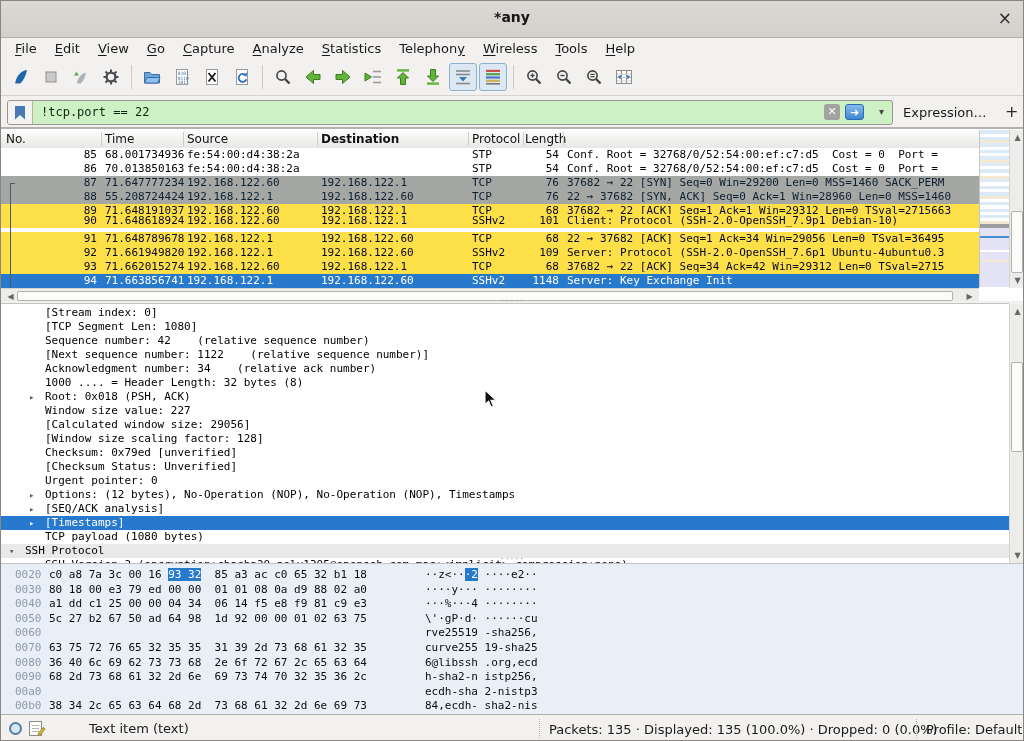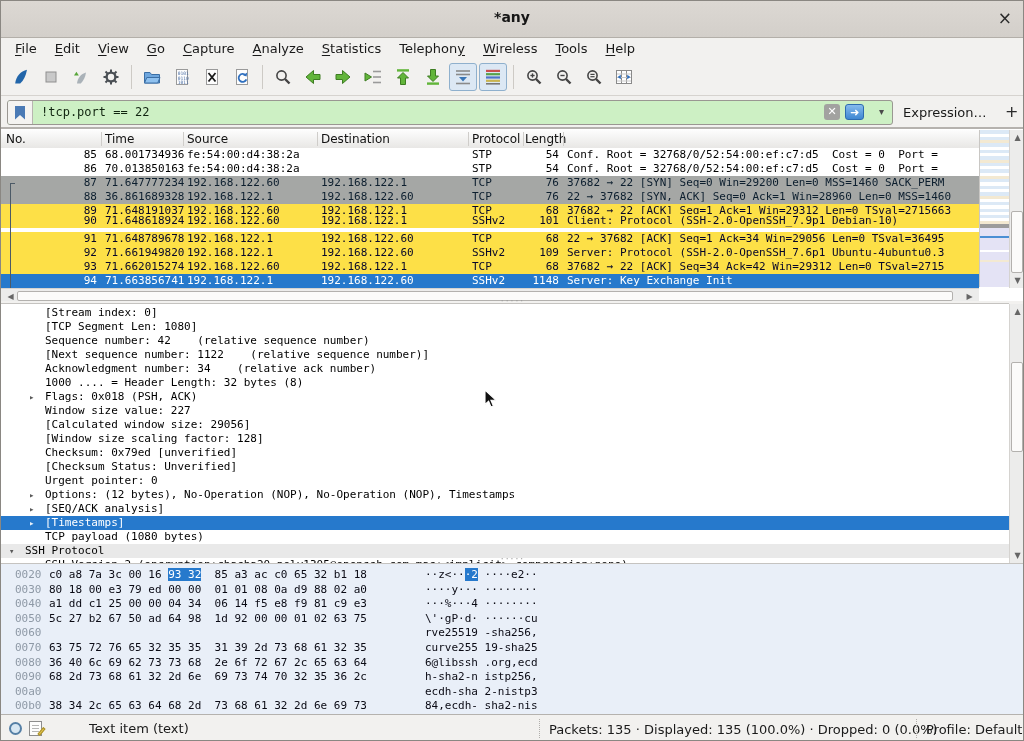--- a/index.html
+++ b/index.html
@@ -334,36 +334,36 @@
     </div>
     <div class="fexpr">Expression…</div>
     <div class="fplus">+</div>
   </div>
 
   <div class="plist">
     <div class="plheader" id="plheader">
         <span class="pl-h" style="left: 5px;">No.</span>
         <span class="pl-h" style="left: 104px;">Time</span>
         <span class="pl-h" style="left: 186px;">Source</span>
-        <span class="pl-h" style="left: 320px;">Destination</span>
+        <span class="pl-h" style="left: 320px; font-weight: bold;">Destination</span>
         <span class="pl-h" style="left: 471px;">Protocol</span>
         <span class="pl-h" style="left: 524px;">Length</span>
         <span class="pl-h" style="left: 582px; margin-top: 19px;">Info</span>
         <span class="pl-hsep" style="left: 100px;"></span>
         <span class="pl-hsep" style="left: 182px;"></span>
         <span class="pl-hsep" style="left: 316px;"></span>
         <span class="pl-hsep" style="left: 467px;"></span>
         <span class="pl-hsep" style="left: 522px;"></span>
         <span class="pl-hsep" style="left: 562px;"></span>
       </div>
     <div class="plrows" id="plrows">
         <div class="prow plain" style="top: 0px;"><span class="c-no">85</span><span class="c-time">68.001734936</span><span class="c-src">fe:54:00:d4:38:2a</span><span class="c-dst"></span><span class="c-proto">STP</span><span class="c-len">54</span><span class="c-info">Conf. Root = 32768/0/52:54:00:ef:c7:d5  Cost = 0  Port = </span></div>
         <div class="prow plain" style="top: 14px;"><span class="c-no">86</span><span class="c-time">70.013850163</span><span class="c-src">fe:54:00:d4:38:2a</span><span class="c-dst"></span><span class="c-proto">STP</span><span class="c-len">54</span><span class="c-info">Conf. Root = 32768/0/52:54:00:ef:c7:d5  Cost = 0  Port = </span></div>
         <div class="prow gray" style="top: 28px;"><span class="c-no">87</span><span class="c-time">71.647777234</span><span class="c-src">192.168.122.60</span><span class="c-dst">192.168.122.1</span><span class="c-proto">TCP</span><span class="c-len">76</span><span class="c-info">37682 → 22 [SYN] Seq=0 Win=29200 Len=0 MSS=1460 SACK_PERM</span></div>
-        <div class="prow gray" style="top: 42px;"><span class="c-no">88</span><span class="c-time">36.861689328</span><span class="c-src">192.168.122.1</span><span class="c-dst">192.168.122.60</span><span class="c-proto">TCP</span><span class="c-len">76</span><span class="c-info">22 → 37682 [SYN, ACK] Seq=0 Ack=1 Win=28960 Len=0 MSS=1460</span></div>
+        <div class="prow gray" style="top: 42px;"><span class="c-no">88</span><span class="c-time">55.208724424</span><span class="c-src">192.168.122.1</span><span class="c-dst">192.168.122.60</span><span class="c-proto">TCP</span><span class="c-len">76</span><span class="c-info">22 → 37682 [SYN, ACK] Seq=0 Ack=1 Win=28960 Len=0 MSS=1460</span></div>
         <div class="prow lav" style="top: 56px;"><span class="c-no">89</span><span class="c-time">71.648191037</span><span class="c-src">192.168.122.60</span><span class="c-dst">192.168.122.1</span><span class="c-proto">TCP</span><span class="c-len">68</span><span class="c-info">37682 → 22 [ACK] Seq=1 Ack=1 Win=29312 Len=0 TSval=2715663</span></div>
         <div class="prow lav" style="top: 66px;"><span class="c-no">90</span><span class="c-time">71.648618924</span><span class="c-src">192.168.122.60</span><span class="c-dst">192.168.122.1</span><span class="c-proto">SSHv2</span><span class="c-len">101</span><span class="c-info">Client: Protocol (SSH-2.0-OpenSSH_7.9p1 Debian-10)</span></div>
         <div class="prow lav" style="top: 84px;"><span class="c-no">91</span><span class="c-time">71.648789678</span><span class="c-src">192.168.122.1</span><span class="c-dst">192.168.122.60</span><span class="c-proto">TCP</span><span class="c-len">68</span><span class="c-info">22 → 37682 [ACK] Seq=1 Ack=34 Win=29056 Len=0 TSval=36495</span></div>
         <div class="prow lav" style="top: 98px;"><span class="c-no">92</span><span class="c-time">71.661949820</span><span class="c-src">192.168.122.1</span><span class="c-dst">192.168.122.60</span><span class="c-proto">SSHv2</span><span class="c-len">109</span><span class="c-info">Server: Protocol (SSH-2.0-OpenSSH_7.6p1 Ubuntu-4ubuntu0.3</span></div>
         <div class="prow lav" style="top: 112px;"><span class="c-no">93</span><span class="c-time">71.662015274</span><span class="c-src">192.168.122.60</span><span class="c-dst">192.168.122.1</span><span class="c-proto">TCP</span><span class="c-len">68</span><span class="c-info">37682 → 22 [ACK] Seq=34 Ack=42 Win=29312 Len=0 TSval=2715</span></div>
         <div class="prow sel" style="top: 126px;"><span class="c-no">94</span><span class="c-time">71.663856741</span><span class="c-src">192.168.122.1</span><span class="c-dst">192.168.122.60</span><span class="c-proto">SSHv2</span><span class="c-len">1148</span><span class="c-info">Server: Key Exchange Init</span></div>
         <div class="convline" style="left: 9px; top: 35px; width: 1px; height: 105px;"></div>
         <div class="convline" style="left: 9px; top: 35px; width: 5px; height: 1px;"></div>
       </div>
     <div class="minimap" id="minimap">
@@ -421,21 +421,21 @@
 
   <div class="splitdots" style="top:299px;">·····</div>
 
   <div class="details" id="details">
       <div class="dline" style="top: 2px;"><span class="dtext" style="left: 44px;">[Stream index: 0]</span></div>
       <div class="dline" style="top: 16px;"><span class="dtext" style="left: 44px;">[TCP Segment Len: 1080]</span></div>
       <div class="dline" style="top: 30px;"><span class="dtext" style="left: 44px;">Sequence number: 42    (relative sequence number)</span></div>
       <div class="dline" style="top: 44px;"><span class="dtext" style="left: 44px;">[Next sequence number: 1122    (relative sequence number)]</span></div>
       <div class="dline" style="top: 58px;"><span class="dtext" style="left: 44px;">Acknowledgment number: 34    (relative ack number)</span></div>
       <div class="dline" style="top: 72px;"><span class="dtext" style="left: 44px;">1000 .... = Header Length: 32 bytes (8)</span></div>
-      <div class="dline" style="top: 86px;"><span class="darrow" style="left: 28px;">▸</span><span class="dtext" style="left: 44px;">Flags: 0x018 (PSH, ACK)</span></div>
+      <div class="dline" style="top: 86px;"><span class="darrow" style="left: 28px;">▸</span><span class="dtext" style="left: 44px;">Root: 0x018 (PSH, ACK)</span></div>
       <div class="dline" style="top: 100px;"><span class="dtext" style="left: 44px;">Window size value: 227</span></div>
       <div class="dline" style="top: 114px;"><span class="dtext" style="left: 44px;">[Calculated window size: 29056]</span></div>
       <div class="dline" style="top: 128px;"><span class="dtext" style="left: 44px;">[Window size scaling factor: 128]</span></div>
       <div class="dline" style="top: 142px;"><span class="dtext" style="left: 44px;">Checksum: 0x79ed [unverified]</span></div>
       <div class="dline" style="top: 156px;"><span class="dtext" style="left: 44px;">[Checksum Status: Unverified]</span></div>
       <div class="dline" style="top: 170px;"><span class="dtext" style="left: 44px;">Urgent pointer: 0</span></div>
       <div class="dline" style="top: 184px;"><span class="darrow" style="left: 28px;">▸</span><span class="dtext" style="left: 44px;">Options: (12 bytes), No-Operation (NOP), No-Operation (NOP), Timestamps</span></div>
       <div class="dline" style="top: 198px;"><span class="darrow" style="left: 28px;">▸</span><span class="dtext" style="left: 44px;">[SEQ/ACK analysis]</span></div>
       <div class="dline sel" style="top: 212px;"><span class="darrow" style="left: 28px;">▸</span><span class="dtext" style="left: 44px;">[Timestamps]</span></div>
       <div class="dline" style="top: 226px;"><span class="dtext" style="left: 44px;">TCP payload (1080 bytes)</span></div>

